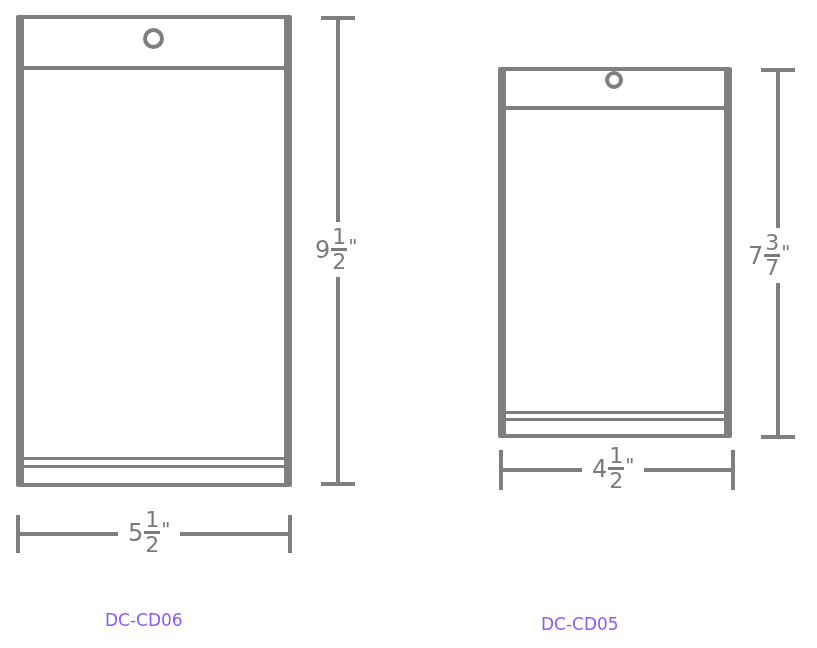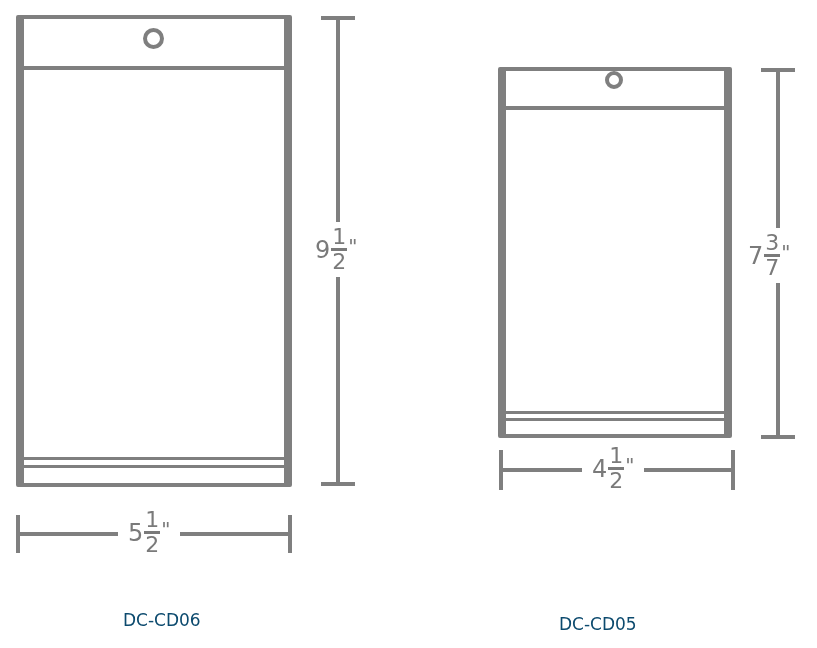--- a/index.html
+++ b/index.html
@@ -7,21 +7,21 @@
            font-family: "DejaVu Sans", "Liberation Sans", sans-serif; }
     .box { position: absolute; box-sizing: border-box; border: 4px solid #7f7f7f; border-left-width: 8px; border-right-width: 8px; border-radius: 2px; }
     .hline { position: absolute; height: 4px; background: #7f7f7f; }
     .vline { position: absolute; width: 4px; background: #7f7f7f; }
     .hole { position: absolute; box-sizing: border-box; border: 4px solid #7f7f7f; border-radius: 50%; background: #fff; }
     .dim { position: absolute; color: #7a7a7a; font-family: "DejaVu Sans", sans-serif; font-size: 24px; line-height: 1; display: flex; align-items: center; background: #fff; }
     .frac { display: inline-flex; flex-direction: column; align-items: center; margin: 0 1px; }
     .frac .num, .frac .den { font-size: 22px; line-height: 22px; }
     .frac .bar { width: 100%; min-width: 16px; height: 3px; background: #7a7a7a; }
     .inch { font-size: 20px; align-self: center; margin-top: -8px; }
-    .model { position: absolute; font-family: "DejaVu Sans", sans-serif; font-size: 17px; color: #0c4a6e; margin-left: 18px; }
+    .model { position: absolute; font-family: "DejaVu Sans", sans-serif; font-size: 17px; color: #8b5cf6; }
   </style>
 </head>
 <body>
 
 <div>
   <div class="box" style="left:16px; top:15px; width:276px; height:472px;"></div>
   <div class="hline" style="left:20px; top:66px; width:268px;"></div>
   <div class="hole" style="left:143px; top:28px; width:21px; height:21px;"></div>
   <div class="hline" style="left:20px; top:457px; width:268px; height:3px;"></div>
   <div class="hline" style="left:20px; top:465px; width:268px; height:3px;"></div>

